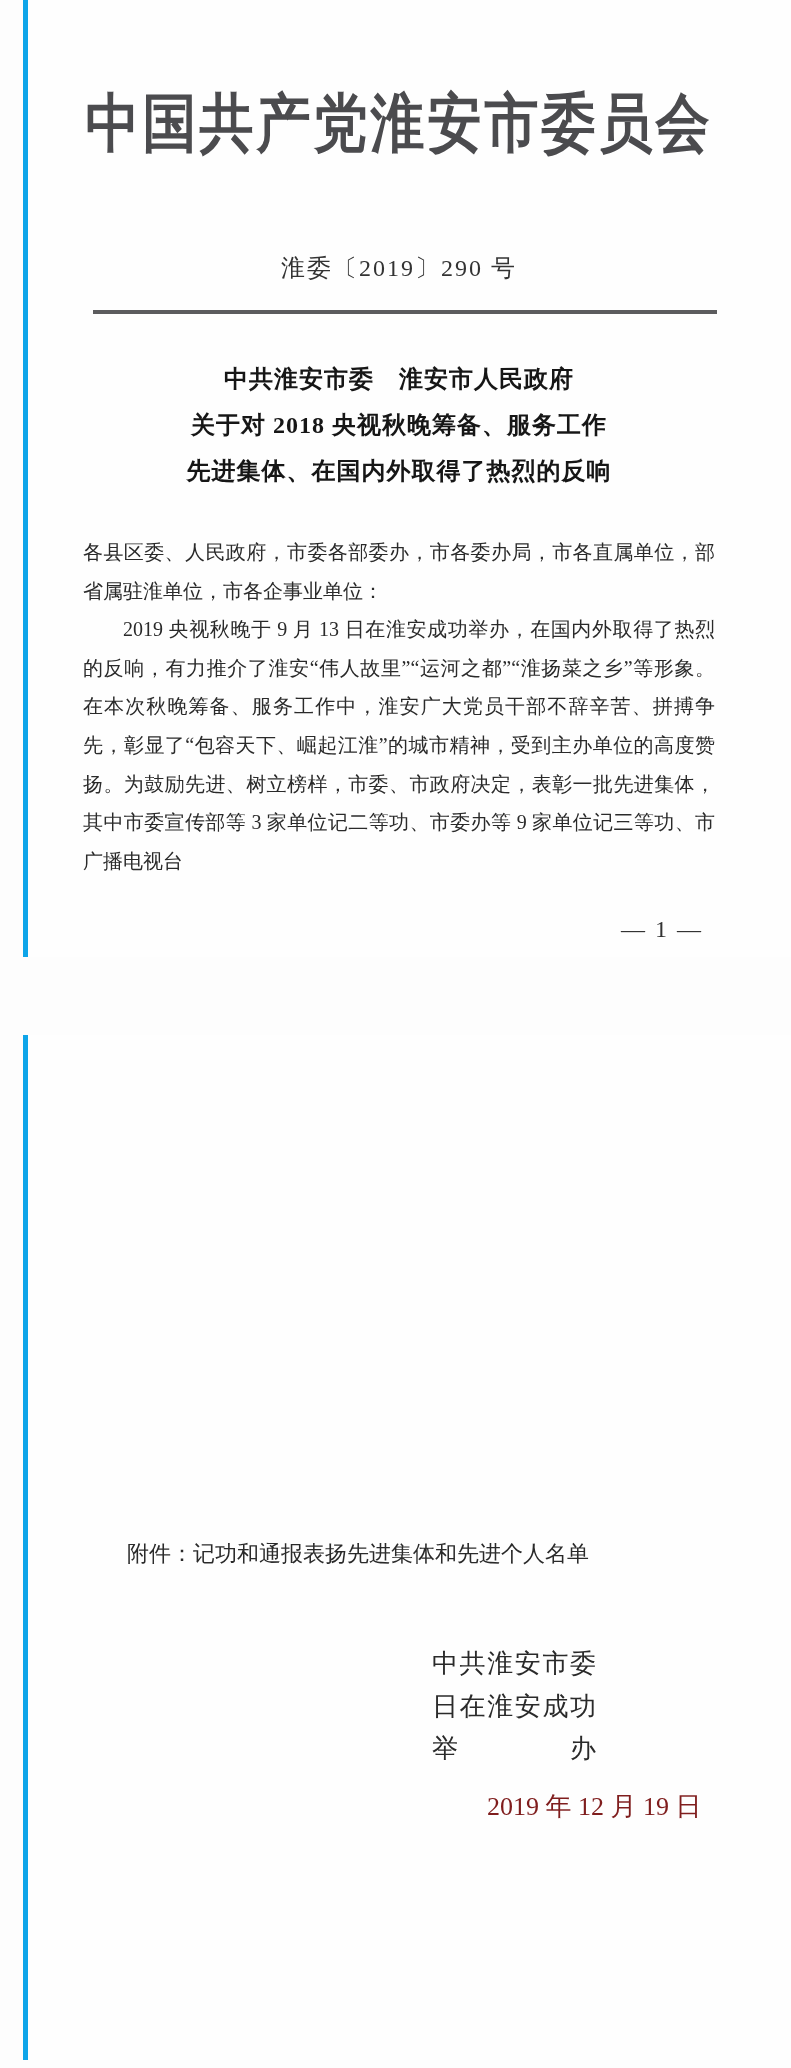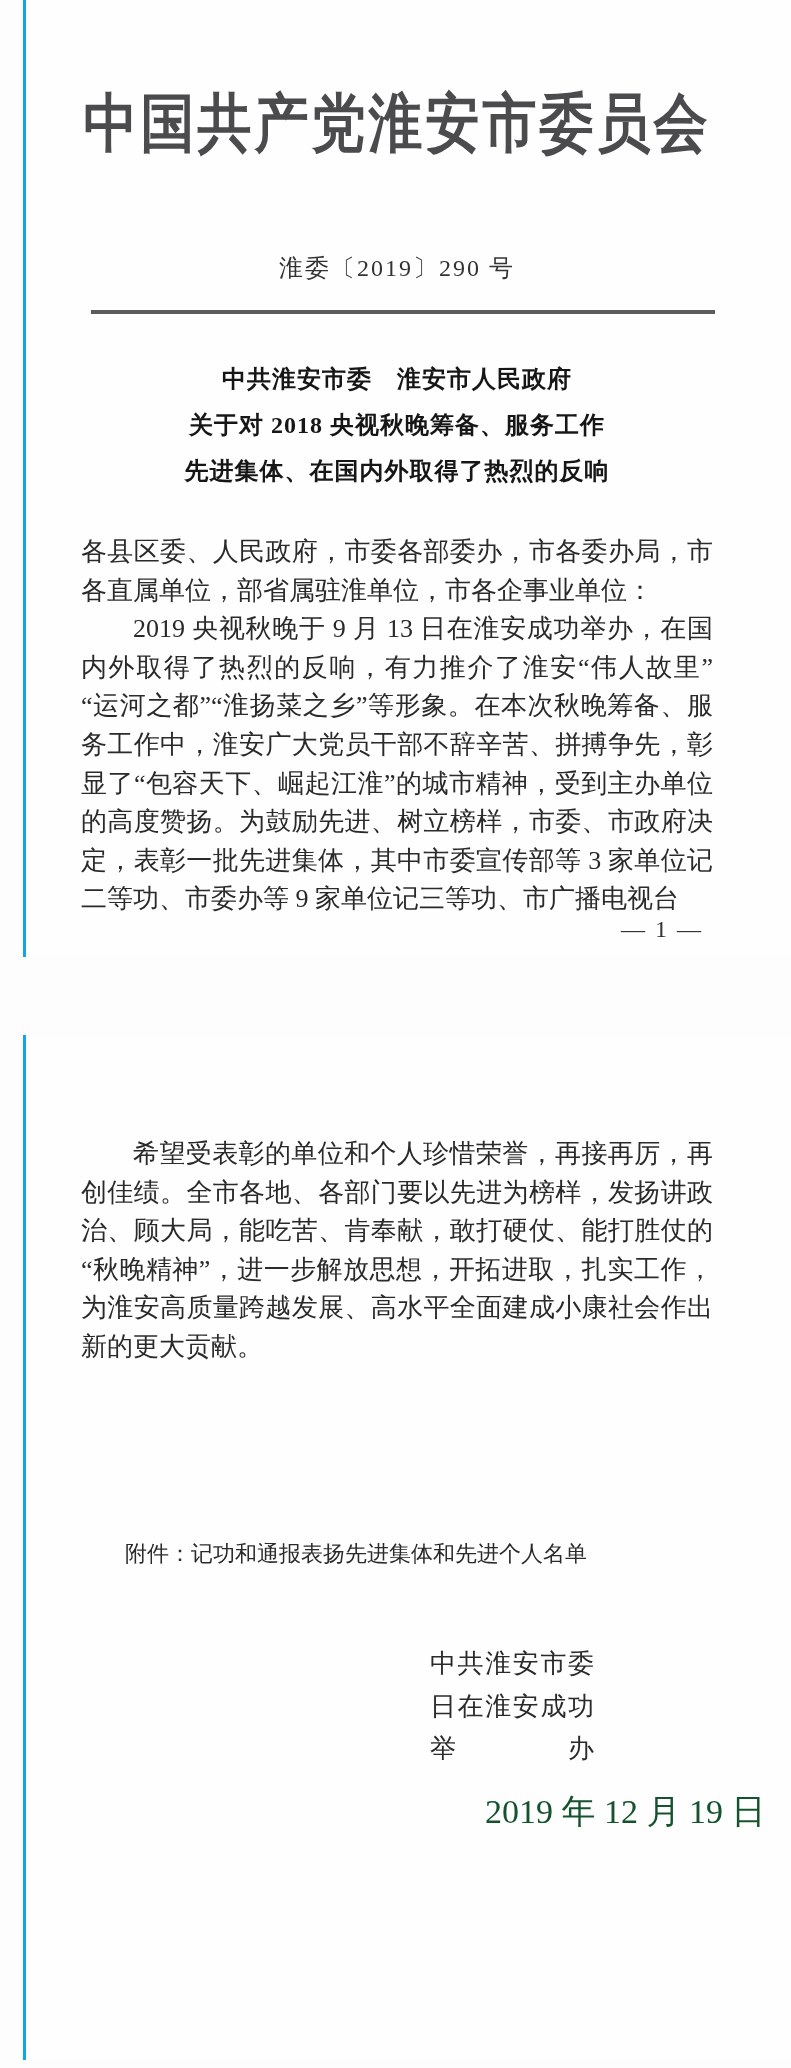--- a/index.html
+++ b/index.html
@@ -7,21 +7,21 @@
     width:791px;height:2068px;position:relative;
     background:#fcfcfc;
     font-family:"Liberation Serif","DejaVu Serif",serif;
     color:#2a2a2a;
     -webkit-font-smoothing:antialiased;
   }
   .doc{position:absolute;inset:0;background:#fdfdfd;}
   .page{
     position:absolute;left:23px;right:0;
     background:#fefefe;
-    border-left:3px solid #0ea5e9;
+    border-left:5px solid #0ea5e9;
   }
   .page-1{top:0;height:957px;}
   .page-2{top:1035px;height:1025px;}
 
   .centerblock{position:absolute;left:55px;width:632px;text-align:center;}
 
   .org-header{
     top:78px;height:92px;
     font-size:54px;font-weight:700;letter-spacing:3px;
     color:#4b4b4e;margin:0;white-space:nowrap;
@@ -34,42 +34,42 @@
   .separator{
     position:absolute;left:65px;width:624px;top:310px;height:4px;
     background:#5c5c5e;
   }
   .doc-title{
     top:356px;font-size:24px;font-weight:700;line-height:46px;
     color:#161616;letter-spacing:1px;
   }
   .body-block{
     position:absolute;left:55px;width:632px;
-    font-size:26px;line-height:38.6px;text-align:justify;
+    font-size:20px;line-height:38.6px;text-align:justify;
     color:#2a2a2a;
   }
   .body-1{top:533px;}
   .body-2{top:100px;}
   .body-block p{margin:0;}
   .indent{text-indent:2em;}
   .page-num{
     position:absolute;top:916px;right:88px;
     font-size:24px;color:#333;letter-spacing:2px;white-space:nowrap;
   }
   .attachment{
     position:absolute;left:55px;width:632px;top:482px;
     font-size:22px;text-indent:2em;color:#2a2a2a;
   }
   .signature{position:absolute;left:404px;top:608px;width:260px;}
   .sig-org{
     width:164px;font-size:26px;color:#2a2a2a;line-height:42.5px;
     text-align:justify;text-align-last:justify;
   }
   .sig-date{
-    margin-top:18px;margin-left:55px;font-size:34px;color:#14532d;
+    margin-top:18px;margin-left:55px;font-size:26px;color:#7f1d1d;
     white-space:nowrap;
   }
 </style>
 </head>
 <body>
 
 <div class="doc">
 
   <section class="page page-1">
     <h1 class="centerblock org-header">中国共产党淮安市委员会</h1>
@@ -87,21 +87,20 @@
     <div class="body-block body-1">
       <p>各县区委、人民政府，市委各部委办，市各委办局，市各直属单位，部省属驻淮单位，市各企事业单位：</p>
       <p class="indent">2019 央视秋晚于 9 月 13 日在淮安成功举办，在国内外取得了热烈的反响，有力推介了淮安“伟人故里”“运河之都”“淮扬菜之乡”等形象。在本次秋晚筹备、服务工作中，淮安广大党员干部不辞辛苦、拼搏争先，彰显了“包容天下、崛起江淮”的城市精神，受到主办单位的高度赞扬。为鼓励先进、树立榜样，市委、市政府决定，表彰一批先进集体，其中市委宣传部等 3 家单位记二等功、市委办等 9 家单位记三等功、市广播电视台</p>
     </div>
 
     <div class="page-num">— 1 —</div>
   </section>
 
   <section class="page page-2">
     <div class="body-block body-2">
-      <p class="indent">希望受表彰的单位和个人珍惜荣誉，再接再厉，再创佳绩。全市各地、各部门要以先进为榜样，发扬讲政治、顾大局，能吃苦、肯奉献，敢打硬仗、能打胜仗的“秋晚精神”，进一步解放思想，开拓进取，扎实工作，为淮安高质量跨越发展、高水平全面建成小康社会作出新的更大贡献。</p>
     </div>
 
     <p class="attachment">附件：记功和通报表扬先进集体和先进个人名单</p>
 
     <div class="signature">
       <div class="sig-org">中共淮安市委</div>
       <div class="sig-org">日在淮安成功举办</div>
       <div class="sig-date">2019 年 12 月 19 日</div>
     </div>
   </section>

